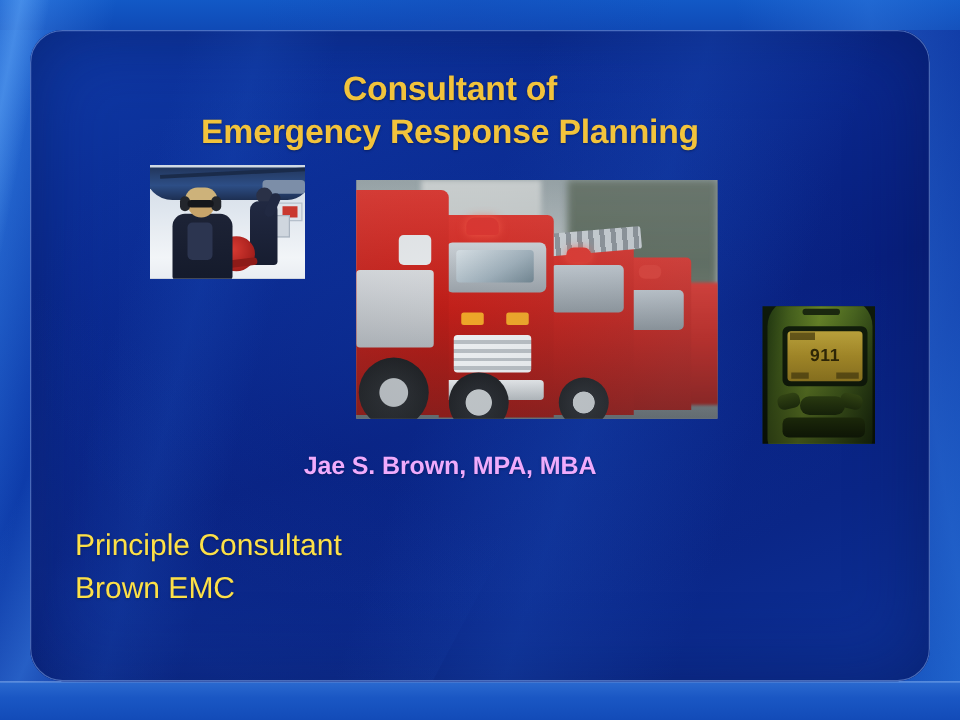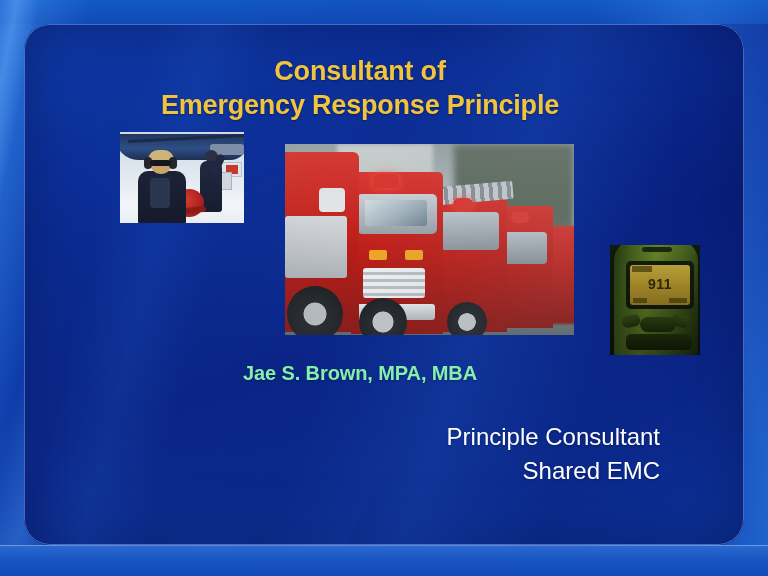--- a/index.html
+++ b/index.html
@@ -599,33 +599,33 @@
     background: linear-gradient(180deg, rgba(0,0,0,0.08) 0%, rgba(0,0,0,0.45) 100%);
   }
 
   
   .presenter-name {
     position: absolute;
     left: 60px;
     top: 362px;
     width: 600px;
     text-align: center;
-    color: #86efac;
+    color: #f0abfc;
     font-size: 20px;
     font-weight: bold;
     letter-spacing: -0.1px;
     text-shadow: 0 1px 2px rgba(0,0,0,0.3);
   }
   .presenter-role {
     position: absolute;
     left: 60px;
     top: 420px;
     width: 600px;
-    text-align: right;
-    color: #ffffff;
+    text-align: left;
+    color: #fde047;
     font-size: 24px;
     font-weight: normal;
     line-height: 1.42;
     text-shadow: 0 1px 2px rgba(0,0,0,0.28);
   }
   .role-line { display: block; }
 </style>
 </head>
 <body>
 
@@ -643,21 +643,21 @@
 
   <div class="panel">
     <div class="panel-streak panel-streak-1"></div>
     <div class="panel-streak panel-streak-2"></div>
     <div class="panel-streak panel-streak-3"></div>
     <div class="panel-vignette"></div>
   </div>
 
   <div class="title">
     <span class="title-line">Consultant of</span>
-    <span class="title-line">Emergency Response Principle</span>
+    <span class="title-line">Emergency Response Planning</span>
   </div>
 
   <div class="photo photo-responders">
     <div class="ph1-sky"></div>
     <div class="ph1-heli">
       <div class="ph1-heli-tail"></div>
     </div>
     <div class="ph1-heli-blade"></div>
     <div class="ph1-ground"></div>
     <div class="ph1-crate2"></div>
@@ -732,16 +732,16 @@
       <div class="ph3-sk-r"></div>
       <div class="ph3-navkey"></div>
       <div class="ph3-keys"></div>
     </div>
     <div class="ph3-dark"></div>
   </div>
 
   <div class="presenter-name">Jae S.  Brown, MPA, MBA</div>
   <div class="presenter-role">
     <span class="role-line">Principle Consultant</span>
-    <span class="role-line">Shared EMC</span>
+    <span class="role-line">Brown EMC</span>
   </div>
 
 </div>
 
 </body></html>

